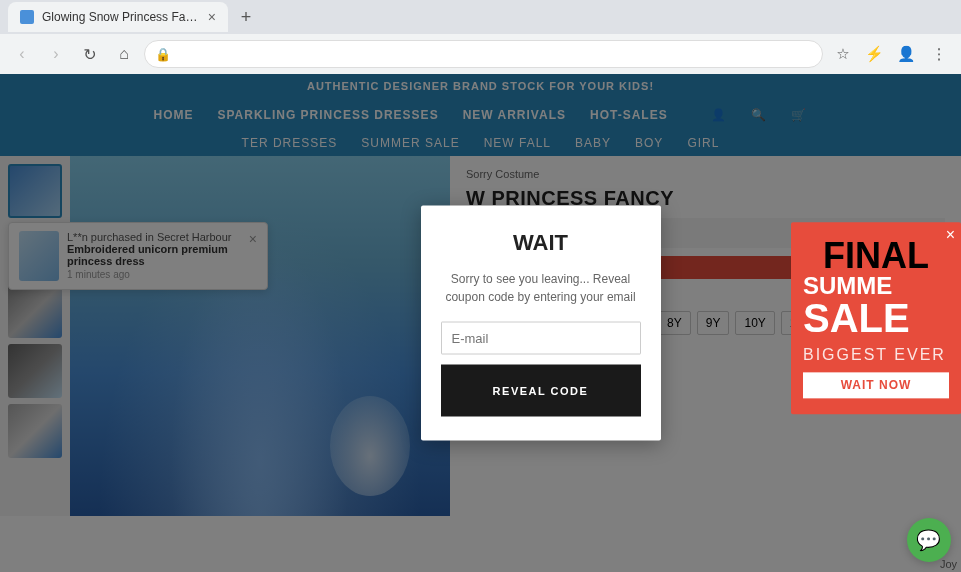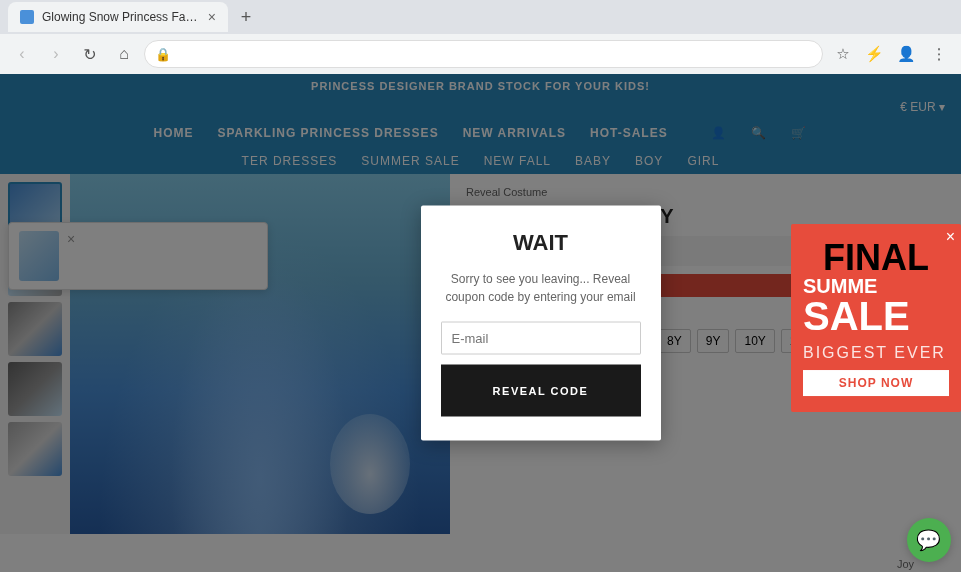--- a/index.html
+++ b/index.html
@@ -85,21 +85,21 @@
     .email-modal { background: white; width: 240px; padding: 24px 20px; border-radius: 2px; z-index: 210; position: absolute; left: 50%; top: 50%; transform: translate(-25%, -50%); box-shadow: 0 4px 20px rgba(0,0,0,0.3); }
     .modal-title { font-size: 22px; font-weight: 700; text-align: center; margin-bottom: 14px; color: #222; }
     .modal-desc { font-size: 12px; color: #666; text-align: center; line-height: 1.5; margin-bottom: 16px; }
     .modal-input { width: 100%; border: 1px solid #ccc; padding: 8px 10px; font-size: 13px; color: #999; outline: none; margin-bottom: 10px; border-radius: 1px; }
     .modal-btn { width: 100%; background: #1a1a1a; color: white; border: none; padding: 20px; font-size: 11px; letter-spacing: 1.5px; cursor: pointer; font-weight: 600; }
 
     
     .sale-banner { position: absolute; right: 0; top: 50%; transform: translateY(-50%); width: 170px; background: #e74c3c; z-index: 205; padding: 16px 12px; color: white; border-radius: 2px; }
     .sale-banner-close { position: absolute; top: 4px; right: 6px; font-size: 16px; cursor: pointer; color: white; }
     .sale-final { font-size: 36px; font-weight: 900; line-height: 1; color: #000000; text-align: center; }
-    .sale-summer { font-size: 20px; font-weight: 900; line-height: 1; color: white; }
+    .sale-summer { font-size: 24px; font-weight: 900; line-height: 1; color: white; }
     .sale-sale { font-size: 40px; font-weight: 900; line-height: 1; color: white; }
     .sale-biggest { font-size: 16px; letter-spacing: 2px; color: rgba(255,255,255,0.85); margin-top: 8px; }
     .sale-shop-btn { background: white; color: #e74c3c; border: none; padding: 6px 16px; font-size: 12px; font-weight: 700; letter-spacing: 1px; cursor: pointer; margin-top: 8px; width: 100%; }
 
     
     .chat-widget { position: absolute; bottom: 10px; right: 10px; width: 44px; height: 44px; background: #4caf50; border-radius: 50%; display: flex; align-items: center; justify-content: center; color: white; font-size: 20px; cursor: pointer; z-index: 300; box-shadow: 0 2px 8px rgba(0,0,0,0.2); }
 
     
     .size-chart-link { font-size: 10px; color: #e74c3c; text-decoration: underline; cursor: pointer; margin-left: auto; }
   </style>
@@ -130,26 +130,23 @@
       <div class="browser-action-btn">⚡</div>
       <div class="browser-action-btn">👤</div>
       <div class="browser-action-btn">⋮</div>
     </div>
   </div>
 </div>
 
 <div class="page-content" style="position:relative;">
 
   <div class="top-bar">
-    <span>PRINCESS DESIGNER BRAND STOCK FOR YOUR KIDS!</span>
-  </div>
-
-  <div class="currency-bar">
-    <span>€ EUR ▾</span>
-  </div>
+    <span>AUTHENTIC DESIGNER BRAND STOCK FOR YOUR KIDS!</span>
+  </div>
+
 
   <div class="main-nav">
     <div class="main-nav-items">
       <span class="nav-item">HOME</span>
       <span class="nav-item">SPARKLING PRINCESS DRESSES</span>
       <span class="nav-item">NEW ARRIVALS</span>
       <span class="nav-item">HOT-SALES</span>
       <span class="nav-item" style="margin-left:20px;">👤</span>
       <span class="nav-item">🔍</span>
       <span class="nav-item">🛒</span>
@@ -179,21 +176,21 @@
 
     <div class="main-image">
       <div class="snow-effect"></div>
       <div class="princess-figure"></div>
 
       <div style="position:absolute;bottom:20px;right:40px;width:80px;height:100px;background:radial-gradient(ellipse at 50% 60%, rgba(240,248,255,0.8) 0%, rgba(200,230,255,0.3) 70%);border-radius:50%;"></div>
     </div>
 
     <div class="product-info">
       <div class="breadcrumb-text">
-        <span>Reveal Costume</span>
+        <span>Sorry Costume</span>
       </div>
       <div class="product-name">
         <span>W PRINCESS FANCY</span>
       </div>
       <div class="price-box">
         <div class="savings">
           <span>save78%</span>
         </div>
       </div>
       <div class="timer-bar">
@@ -214,43 +211,48 @@
           <button class="size-btn">9Y</button>
           <button class="size-btn">10Y</button>
           <button class="size-btn">11Y</button>
         </div>
       </div>
     </div>
   </div>
 
   <div class="toast-notification">
     <div class="toast-image"></div>
+    <div class="toast-text">
+      <div class="toast-location">L**n purchased in Secret Harbour</div>
+      <div class="toast-product">Embroidered unicorn premium princess dress</div>
+      <div class="toast-time">1 minutes ago</div>
+    </div>
     <span class="toast-close">×</span>
   </div>
 
   <div class="modal-overlay">
 
     <div class="email-modal">
       <h2 class="modal-title">WAIT</h2>
       <p class="modal-desc">Sorry to see you leaving... Reveal coupon code by entering your email</p>
       <input class="modal-input" type="email" placeholder="E-mail" style="">
       <button class="modal-btn">REVEAL CODE</button>
     </div>
 
     <div class="sale-banner" style="position:absolute;right:0;top:50%;transform:translateY(-42%);margin-top:-20px;">
       <span class="sale-banner-close">×</span>
       <div class="sale-final">FINAL</div>
       <div class="sale-summer">SUMME</div>
       <div class="sale-sale">SALE</div>
       <div class="sale-biggest">BIGGEST EVER</div>
-      <button class="sale-shop-btn">SHOP NOW</button>
+      <button class="sale-shop-btn">WAIT NOW</button>
     </div>
   </div>
 
   <div class="chat-widget">
     <span>💬</span>
   </div>
 
-  <div style="position:absolute;bottom:2px;right:4px;font-size:11px;color:#333;z-index:301;text-align:left;width:60px;">
+  <div style="position:absolute;bottom:2px;right:4px;font-size:11px;color:#333;z-index:301;text-align:right;width:60px;">
     <span>Joy</span>
   </div>
 
 </div>
 
 </body></html>

